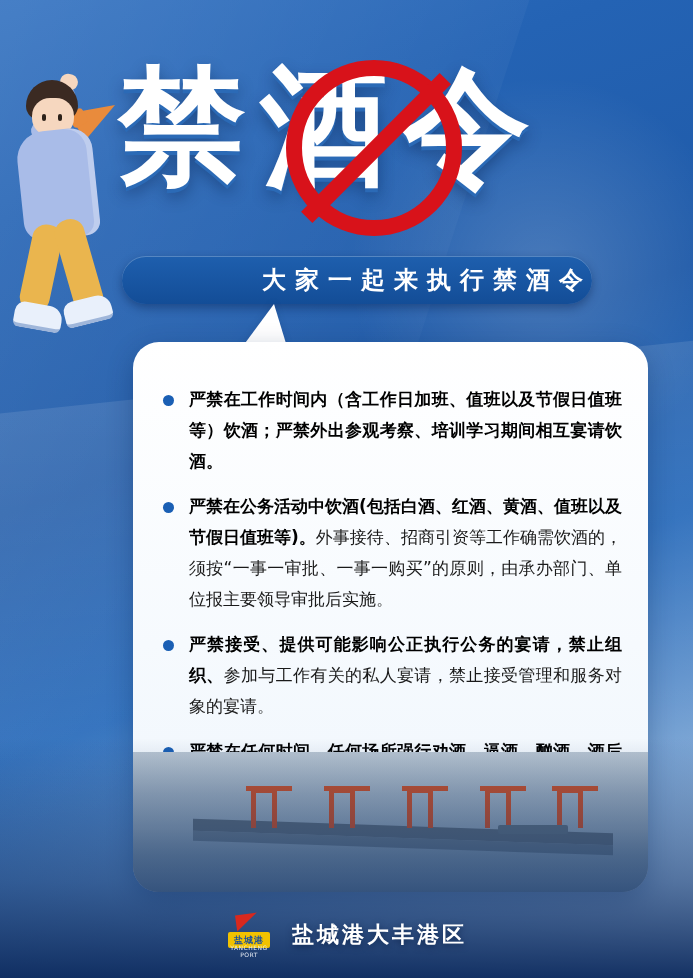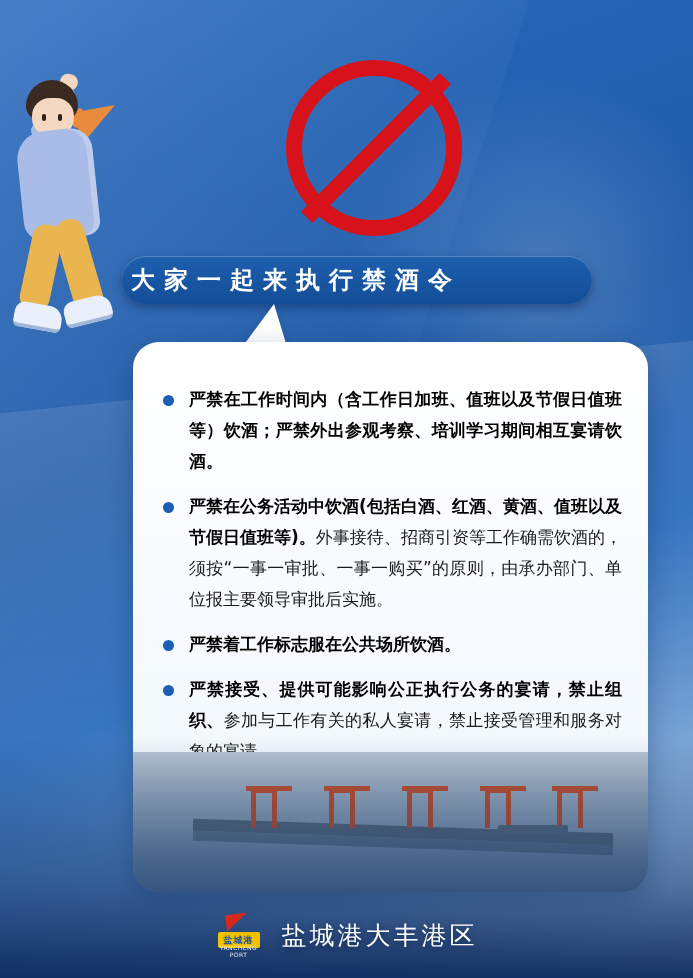--- a/index.html
+++ b/index.html
@@ -93,21 +93,21 @@
     position: absolute;
     top: 256px;
     left: 122px;
     width: 470px;
     height: 48px;
     border-radius: 24px;
     background: linear-gradient(180deg, #1e5fae 0%, #134d97 100%);
     box-shadow: 0 4px 10px rgba(8,36,84,0.45), inset 0 1px 0 rgba(255,255,255,0.25);
     display: flex;
     align-items: center;
-    justify-content: flex-start;
+    justify-content: flex-end;
   }
   .ribbon span {
     font-family: "DejaVu Sans", sans-serif;
     font-weight: bold;
     font-size: 24px;
     letter-spacing: 9px;
     color: #ffffff;
     text-indent: 9px;
   }
 
@@ -272,22 +272,22 @@
     bottom: 0;
     width: 42px;
     text-align: center;
     font-family: "DejaVu Sans", sans-serif;
     font-size: 6px;
     color: #e9eef6;
     letter-spacing: 0.5px;
   }
   .footer-text {
     font-family: "DejaVu Sans", sans-serif;
-    font-weight: normal;
-    font-size: 25px;
+    font-weight: bold;
+    font-size: 22px;
     letter-spacing: 3px;
     color: #ffffff;
     text-shadow: 0 2px 6px rgba(4,22,58,0.6);
   }
 
   
   .mascot {
     position: absolute;
     left: 8px;
     top: 48px;
@@ -399,20 +399,21 @@
     <div class="m-eye l"></div>
     <div class="m-eye r"></div>
     <div class="m-body"></div>
     <div class="m-leg-a"></div>
     <div class="m-leg-b"></div>
     <div class="m-skate-a"></div>
     <div class="m-skate-b"></div>
   </div>
 
   <div class="title-area">
+    <div class="title-text">禁酒令</div>
     <div class="ban-circle"></div>
     <div class="ban-slash"></div>
   </div>
 
   <div class="ribbon">
     <span>大家一起来执行禁酒令</span>
   </div>
 
   <div class="bubble-tail"></div>
   <div class="bubble">
@@ -421,24 +422,20 @@
       <div class="rule">
         <span class="dot"></span>
         <b>严禁在工作时间内（含工作日加班、值班以及节假日值班等）饮酒；严禁外出参观考察、培训学习期间相互宴请饮酒。</b><span></span>
       </div>
 
       <div class="rule">
         <span class="dot"></span>
         <b>严禁在公务活动中饮酒(包括白酒、红酒、黄酒、值班以及节假日值班等)。</b><span>外事接待、招商引资等工作确需饮酒的，须按“一事一审批、一事一购买”的原则，由承办部门、单位报主要领导审批后实施。</span>
       </div>
 
-      <div class="rule">
-        <span class="dot"></span>
-        <b>严禁着工作标志服在公共场所饮酒。</b><span></span>
-      </div>
 
       <div class="rule">
         <span class="dot"></span>
         <b>严禁接受、提供可能影响公正执行公务的宴请，禁止组织、</b><span>参加与工作有关的私人宴请，禁止接受管理和服务对象的宴请。</span>
       </div>
 
       <div class="rule">
         <span class="dot"></span>
         <b>严禁在任何时间、任何场所强行劝酒、逼酒、酗酒、酒后滋</b><span>事、酒驾等有损国企工作人员形象的行为，倡导节俭用餐、文明用餐。</span>
       </div>

